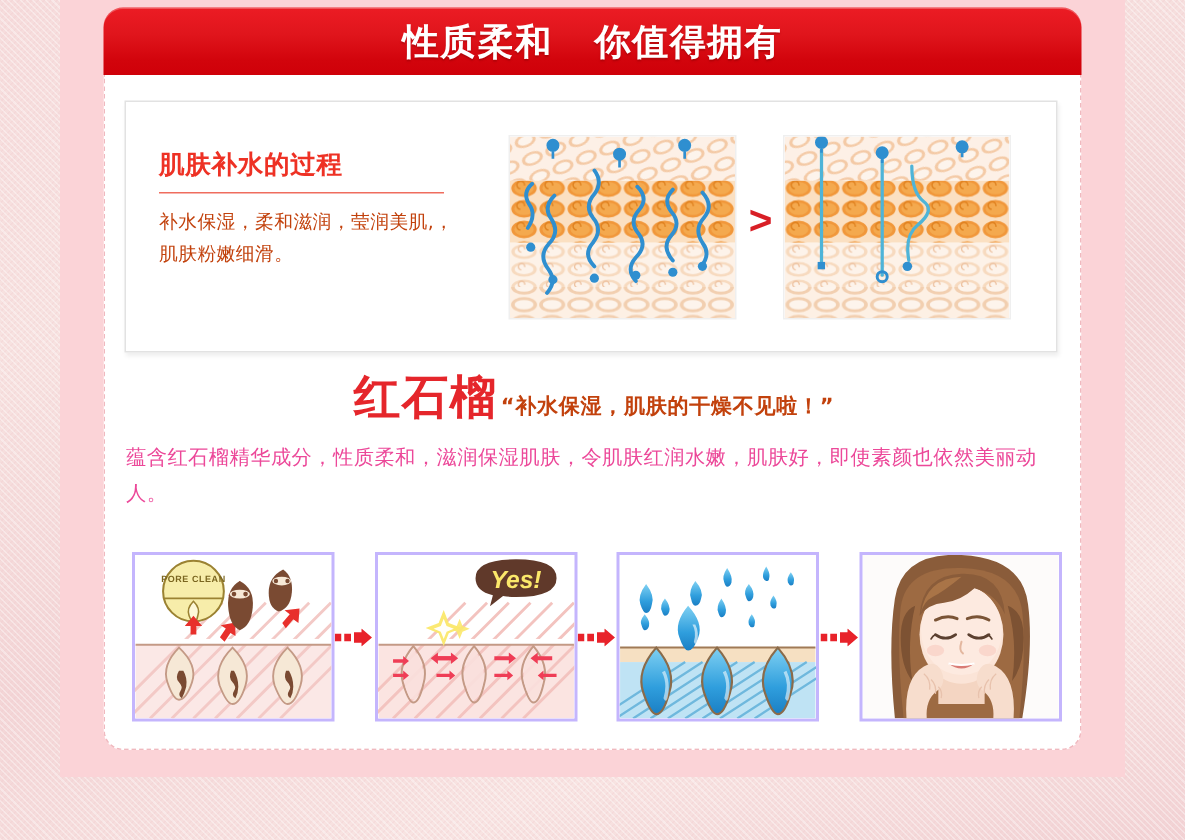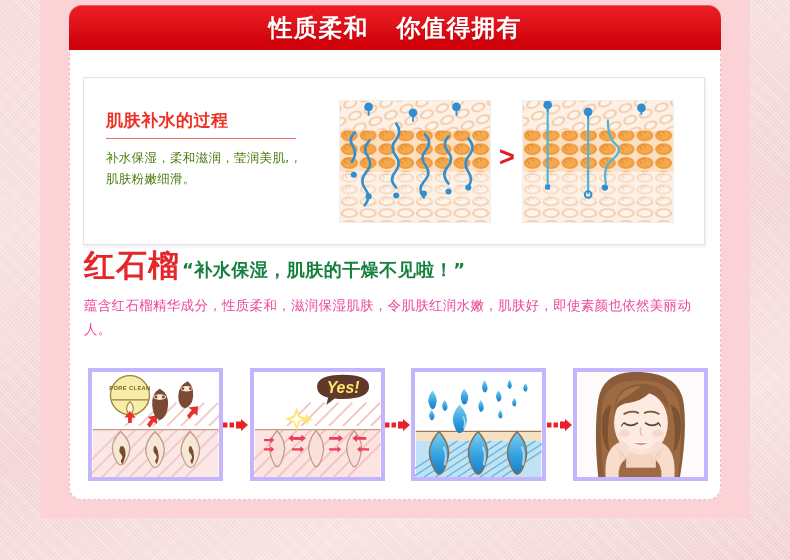--- a/index.html
+++ b/index.html
@@ -95,21 +95,20 @@
   }
 
   
   #sec1-box {
     position: absolute;
     left: 13px; top: 17px;
     width: 622px; height: 168px;
     background: #fff;
     border: 1px solid #e2e2e2;
     box-shadow: 1px 2px 3px rgba(0,0,0,.07);
-    margin-top: 10px;
   }
   #sec1-text {
     position: absolute;
     left: 22px; top: 32px;
     width: 205px;
   }
   #sec1-heading {
     color: #ee3124;
     font-size: 17px;
     font-weight: bold;
@@ -117,21 +116,21 @@
     line-height: 1.2;
     white-space: nowrap;
   }
   #sec1-rule {
     margin-top: 8px;
     width: 190px; height: 1px;
     background: #ef6d5e;
   }
   #sec1-body {
     margin-top: 9px;
-    color: #4d7c0f;
+    color: #c2410c;
     font-size: 12.5px;
     line-height: 1.65;
     letter-spacing: .3px;
   }
 
   
   .skin-fig {
     position: absolute;
     top: 22px;
     width: 152px; height: 123px;
@@ -158,31 +157,32 @@
   
   #sec2 {
     position: absolute;
     left: 14px; top: 200px;
     width: 624px;
   }
   #sec2-headline {
     display: flex;
     align-items: baseline;
     white-space: nowrap;
+    justify-content: center;
   }
   #sec2-brand {
     color: #e5262b;
     font-size: 31px;
     font-weight: bold;
     letter-spacing: 1px;
     line-height: 1;
   }
   #sec2-quote {
-    color: #15803d;
-    font-size: 18px;
+    color: #c2410c;
+    font-size: 14px;
     font-weight: bold;
     letter-spacing: .5px;
     margin-left: 2px;
     line-height: 1;
   }
   #sec2-body {
     margin-top: 13px;
     color: #ec4899;
     font-size: 13.5px;
     line-height: 1.75;
@@ -192,21 +192,21 @@
   
   #strip {
     position: absolute;
     left: 18px; top: 318px;
     width: 620px; height: 113px;
     display: flex;
     align-items: center;
   }
   .strip-panel {
     width: 135px; height: 113px;
-    border: 4px solid #c4b5fd;
+    border: 2px solid #c4b5fd;
     background: #fff;
     overflow: hidden;
     position: relative;
   }
   .strip-panel svg { display:block; width:100%; height:100%; }
   .strip-arrow {
     flex: 1 1 auto;
     display: flex;
     align-items: center;
     justify-content: center;

